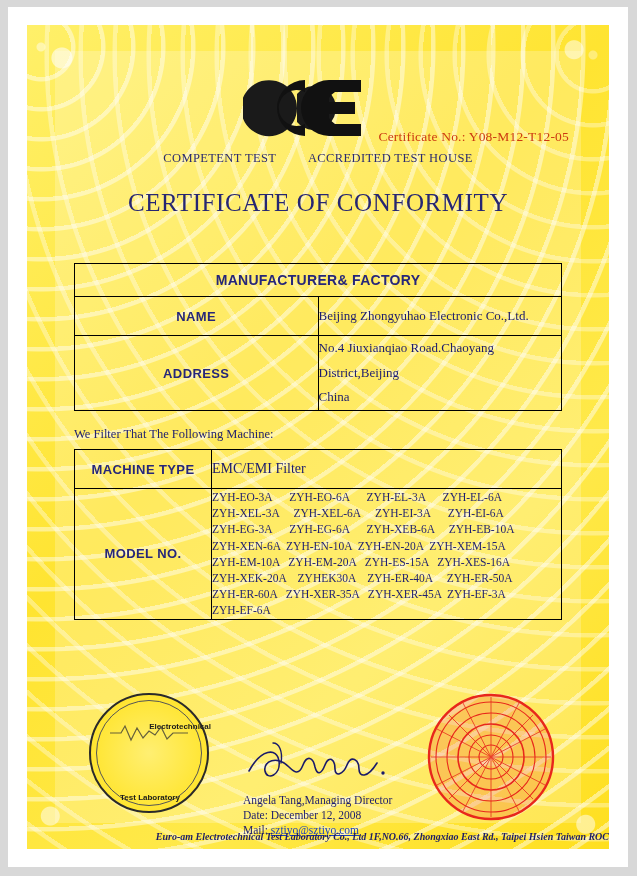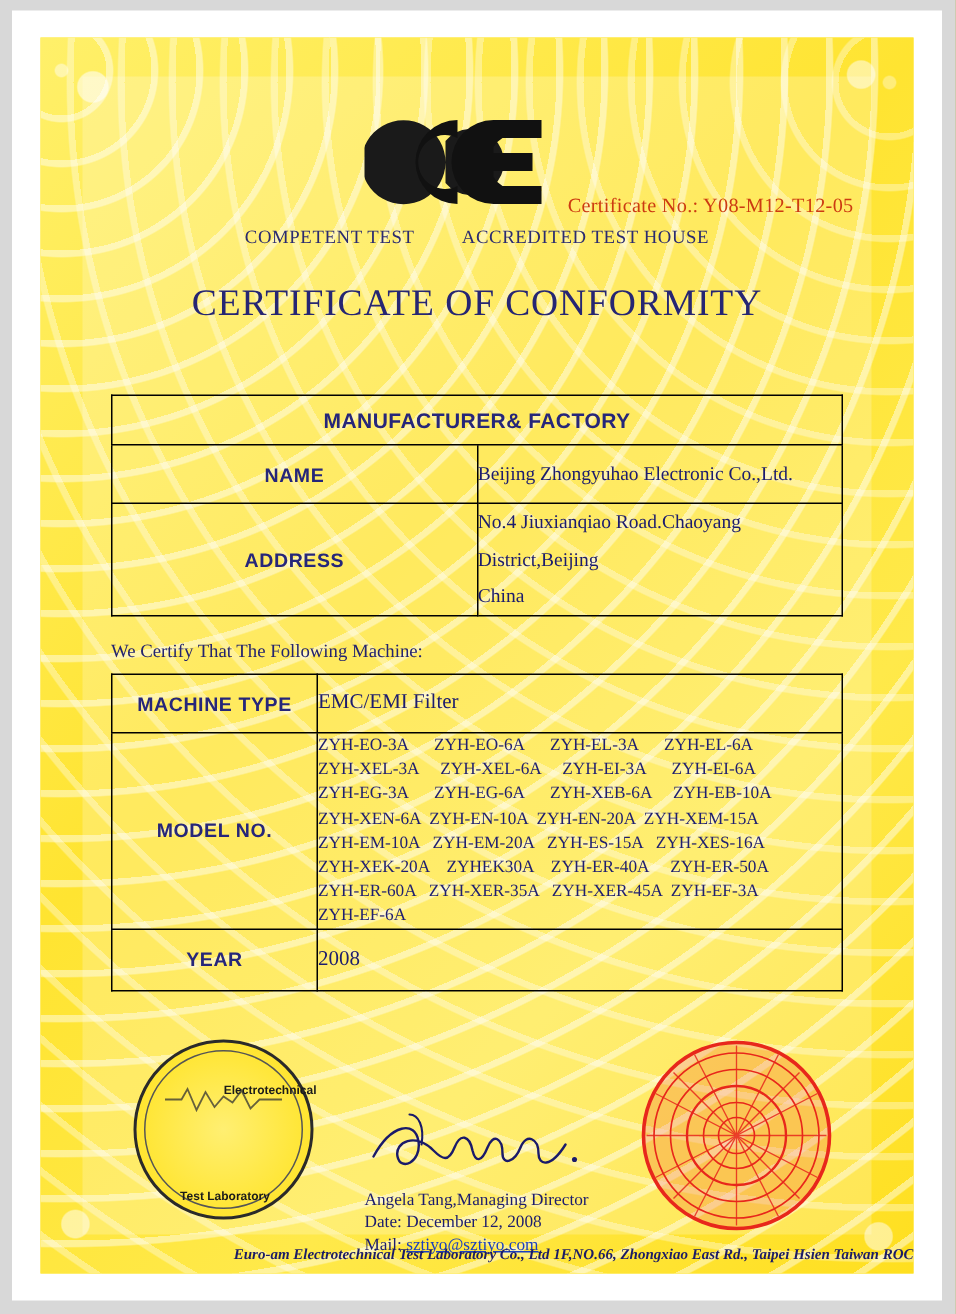--- a/index.html
+++ b/index.html
@@ -344,44 +344,40 @@
           <tr>
             <td class="lbl">ADDRESS</td>
             <td class="val addr">
               <div>No.4 Jiuxianqiao Road.Chaoyang District,Beijing</div>
               <div>China</div>
             </td>
           </tr>
         </tbody>
           </table>
 
-        <div class="certify">We Certify That The Following Machine:</div>
+        <div class="certify">We Filter That The Following Machine:</div>
 
         <table class="block t2">
           <tbody>
               <tr>
             <td class="lbl">MACHINE TYPE</td>
             <td class="val mtype">EMC/EMI Filter</td>
           </tr>
           <tr>
             <td class="lbl">MODEL NO.</td>
             <td class="val models">
               <span class="row">ZYH-EO-3A      ZYH-EO-6A      ZYH-EL-3A      ZYH-EL-6A</span>
               <span class="row">ZYH-XEL-3A     ZYH-XEL-6A     ZYH-EI-3A      ZYH-EI-6A</span>
               <span class="row">ZYH-EG-3A      ZYH-EG-6A      ZYH-XEB-6A     ZYH-EB-10A</span>
               <span class="row">ZYH-XEN-6A  ZYH-EN-10A  ZYH-EN-20A  ZYH-XEM-15A</span>
               <span class="row">ZYH-EM-10A   ZYH-EM-20A   ZYH-ES-15A   ZYH-XES-16A</span>
               <span class="row">ZYH-XEK-20A    ZYHEK30A    ZYH-ER-40A     ZYH-ER-50A</span>
               <span class="row">ZYH-ER-60A   ZYH-XER-35A   ZYH-XER-45A  ZYH-EF-3A</span>
               <span class="row">ZYH-EF-6A</span>
             </td>
-          </tr>
-          <tr>
-            <td class="lbl">YEAR</td>
-            <td class="val year">2008</td>
           </tr>
         </tbody>
           </table>
 
         <div class="euro-badge">
           <div class="badge-ring"></div>
           <div class="badge-ring2"></div>
           <div class="badge-top">Electrotechnical</div>
           <svg class="badge-wave" viewBox="0 0 80 20">
             <path d="M1 10 L12 10 L16 3 L22 17 L28 5 L34 15 L40 8 L46 12 L52 4 L58 16 L64 10 L79 10" fill="none" stroke="#333" stroke-width="1.2"></path>

